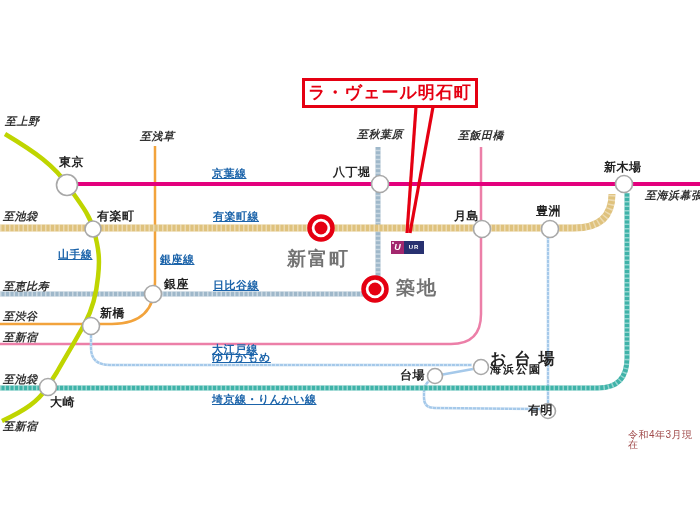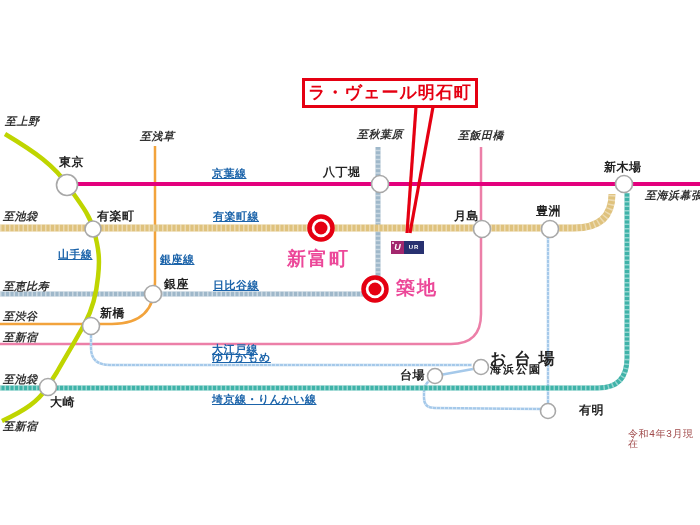--- a/index.html
+++ b/index.html
@@ -4,26 +4,26 @@
 <style>
   html,body{margin:0;padding:0;background:#fff;}
   body{width:700px;height:525px;overflow:hidden;position:relative;
        font-family:"Liberation Sans",sans-serif;}
   #map{position:absolute;left:0;top:0;width:700px;height:525px;background:#fff;}
   #rails{position:absolute;left:0;top:0;}
   .lbl{position:absolute;white-space:nowrap;line-height:1;}
   .dir{font-size:11px;color:#333;letter-spacing:.5px;font-weight:bold;font-style:italic;}
   .sta{font-size:12px;color:#222;letter-spacing:.5px;font-weight:bold;}
   .line-lbl{font-size:11px;color:#1c64aa;letter-spacing:.5px;font-weight:bold;text-decoration:underline;}
-  .red-lbl{font-size:19px;color:#ec4899;letter-spacing:2px;font-weight:bold;}
+  .red-lbl{font-size:19px;color:#737373;letter-spacing:2px;font-weight:bold;}
   .callout{position:absolute;left:302px;top:78px;width:170px;height:24px;
            border:3px solid #e50012;color:#e50012;font-size:17px;font-weight:bold;
            letter-spacing:1px;text-align:center;line-height:24px;background:#fff;}
   .note{position:absolute;left:628px;top:430px;font-size:10px;color:#a04a4a;
-        letter-spacing:.5px;line-height:1;font-family:Liberation Mono, monospace;}
+        letter-spacing:.5px;line-height:1;}
   .ur-badge{position:absolute;left:391px;top:241px;height:13px;display:flex;}
   .ur-badge .u-cell{position:relative;width:13px;background:#a3286e;color:#fff;
         font-size:9px;font-weight:bold;font-style:italic;text-align:center;line-height:13px;}
   .ur-badge .u-dot{position:absolute;left:1px;top:1px;width:2px;height:2px;
         background:#fff;border-radius:50%;}
   .ur-badge .ur-cell{width:20px;background:#283170;color:#fff;font-size:6px;
         font-weight:bold;letter-spacing:1px;text-align:center;line-height:13px;}
 </style>
 </head>
 <body>
@@ -100,28 +100,28 @@
   <div class="lbl dir" style="left:3px;top:311px">至渋谷</div>
   <div class="lbl dir" style="left:3px;top:332px">至新宿</div>
   <div class="lbl dir" style="left:3px;top:374px">至池袋</div>
   <div class="lbl dir" style="left:3px;top:421px">至新宿</div>
 
   <div class="lbl sta" style="left:59px;top:156px">東京</div>
   <div class="lbl sta" style="left:97px;top:210px">有楽町</div>
   <div class="lbl sta" style="left:164px;top:278px">銀座</div>
   <div class="lbl sta" style="left:100px;top:307px">新橋</div>
   <div class="lbl sta" style="left:50px;top:396px">大崎</div>
-  <div class="lbl sta" style="left:323px;top:166px">八丁堀</div>
+  <div class="lbl sta" style="left:333px;top:166px">八丁堀</div>
   <div class="lbl sta" style="left:454px;top:210px">月島</div>
   <div class="lbl sta" style="left:536px;top:205px">豊洲</div>
   <div class="lbl sta" style="left:604px;top:161px">新木場</div>
   <div class="lbl sta" style="left:400px;top:369px">台場</div>
   <div class="lbl sta" style="left:490px;top:351px;font-size:16px;letter-spacing:8px">お台場</div>
   <div class="lbl sta" style="left:490px;top:364px;font-size:11px;letter-spacing:2px">海浜公園</div>
-  <div class="lbl sta" style="left:579px;top:404px">有明</div>
+  <div class="lbl sta" style="left:528px;top:404px">有明</div>
 
   <div class="lbl red-lbl" style="left:287px;top:249px">新富町</div>
   <div class="lbl red-lbl" style="left:396px;top:278px">築地</div>
 
   <div class="lbl line-lbl" style="left:212px;top:168px">京葉線</div>
   <div class="lbl line-lbl" style="left:213px;top:211px">有楽町線</div>
   <div class="lbl line-lbl" style="left:160px;top:254px">銀座線</div>
   <div class="lbl line-lbl" style="left:58px;top:249px">山手線</div>
   <div class="lbl line-lbl" style="left:213px;top:280px">日比谷線</div>
   <div class="lbl line-lbl" style="left:212px;top:344px">大江戸線</div>

